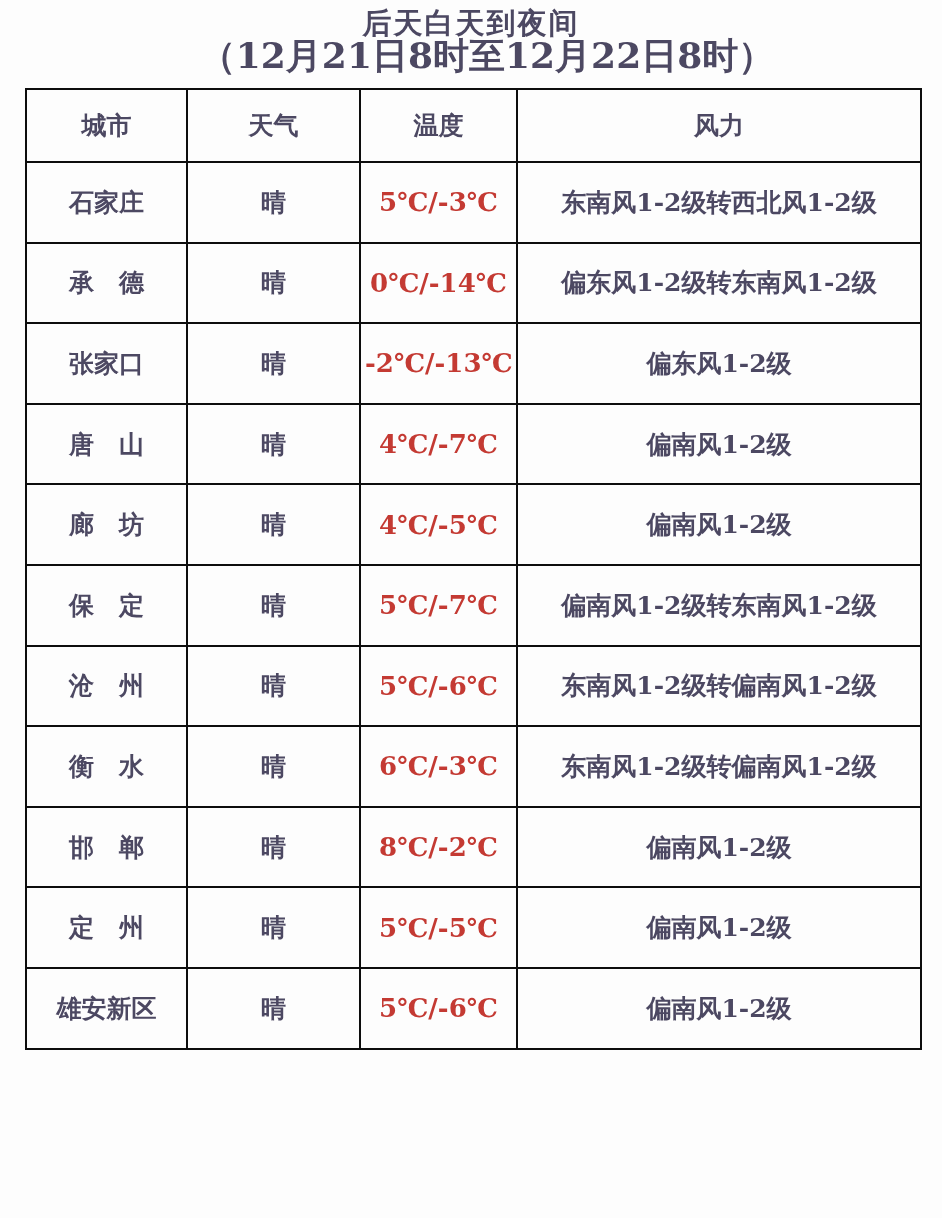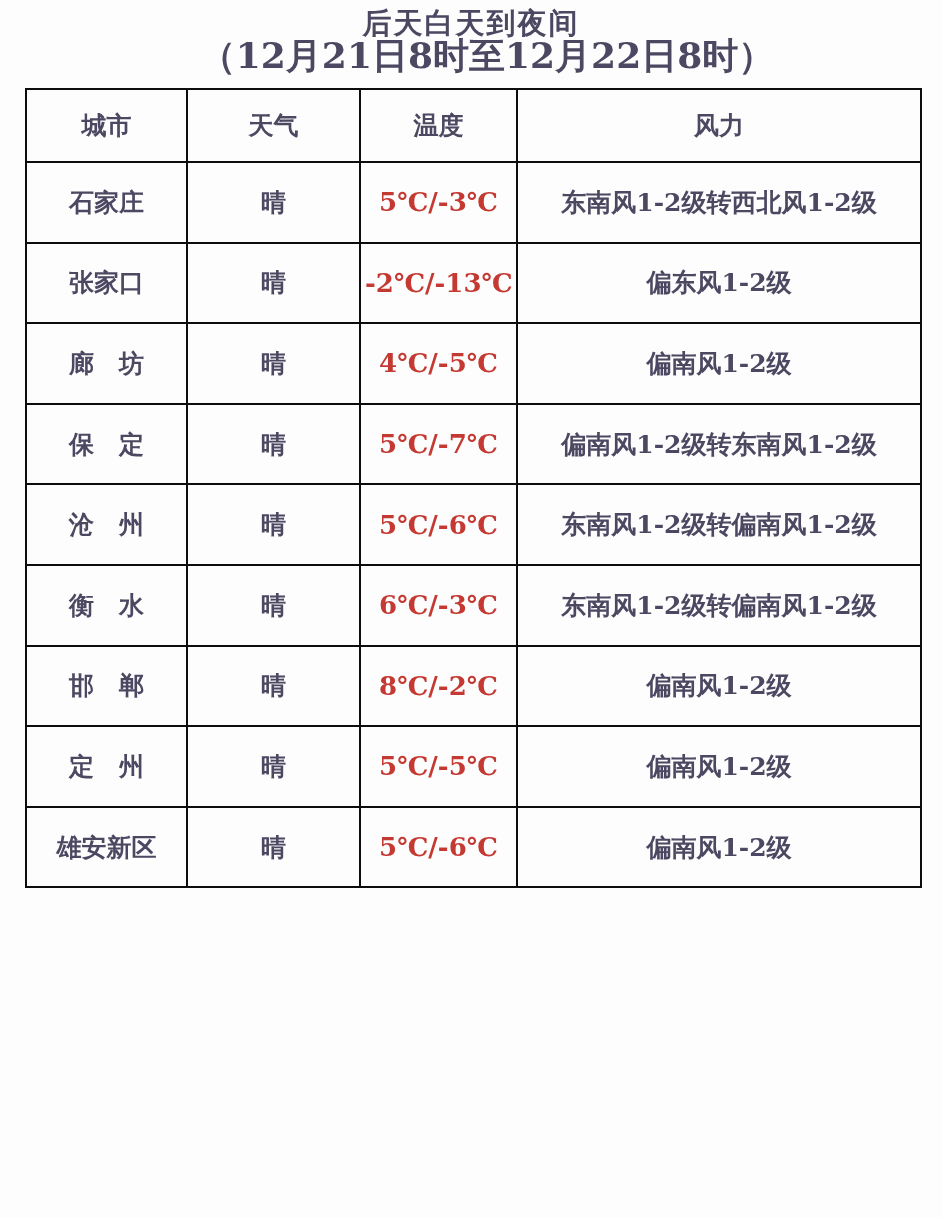--- a/index.html
+++ b/index.html
@@ -93,24 +93,36 @@
         </tr>
     </thead>
     <tbody id="table-body">
         <tr>
           <td>石家庄</td>
           <td>晴</td>
           <td class="temp">5℃/-3℃</td>
           <td>东南风1-2级转西北风1-2级</td>
         </tr>
         <tr>
+          <td>承　德</td>
+          <td>晴</td>
+          <td class="temp">0℃/-14℃</td>
+          <td>偏东风1-2级转东南风1-2级</td>
+        </tr>
+        <tr>
           <td>张家口</td>
           <td>晴</td>
           <td class="temp">-2℃/-13℃</td>
           <td>偏东风1-2级</td>
+        </tr>
+        <tr>
+          <td>唐　山</td>
+          <td>晴</td>
+          <td class="temp">4℃/-7℃</td>
+          <td>偏南风1-2级</td>
         </tr>
         <tr>
           <td>廊　坊</td>
           <td>晴</td>
           <td class="temp">4℃/-5℃</td>
           <td>偏南风1-2级</td>
         </tr>
         <tr>
           <td>保　定</td>
           <td>晴</td>

